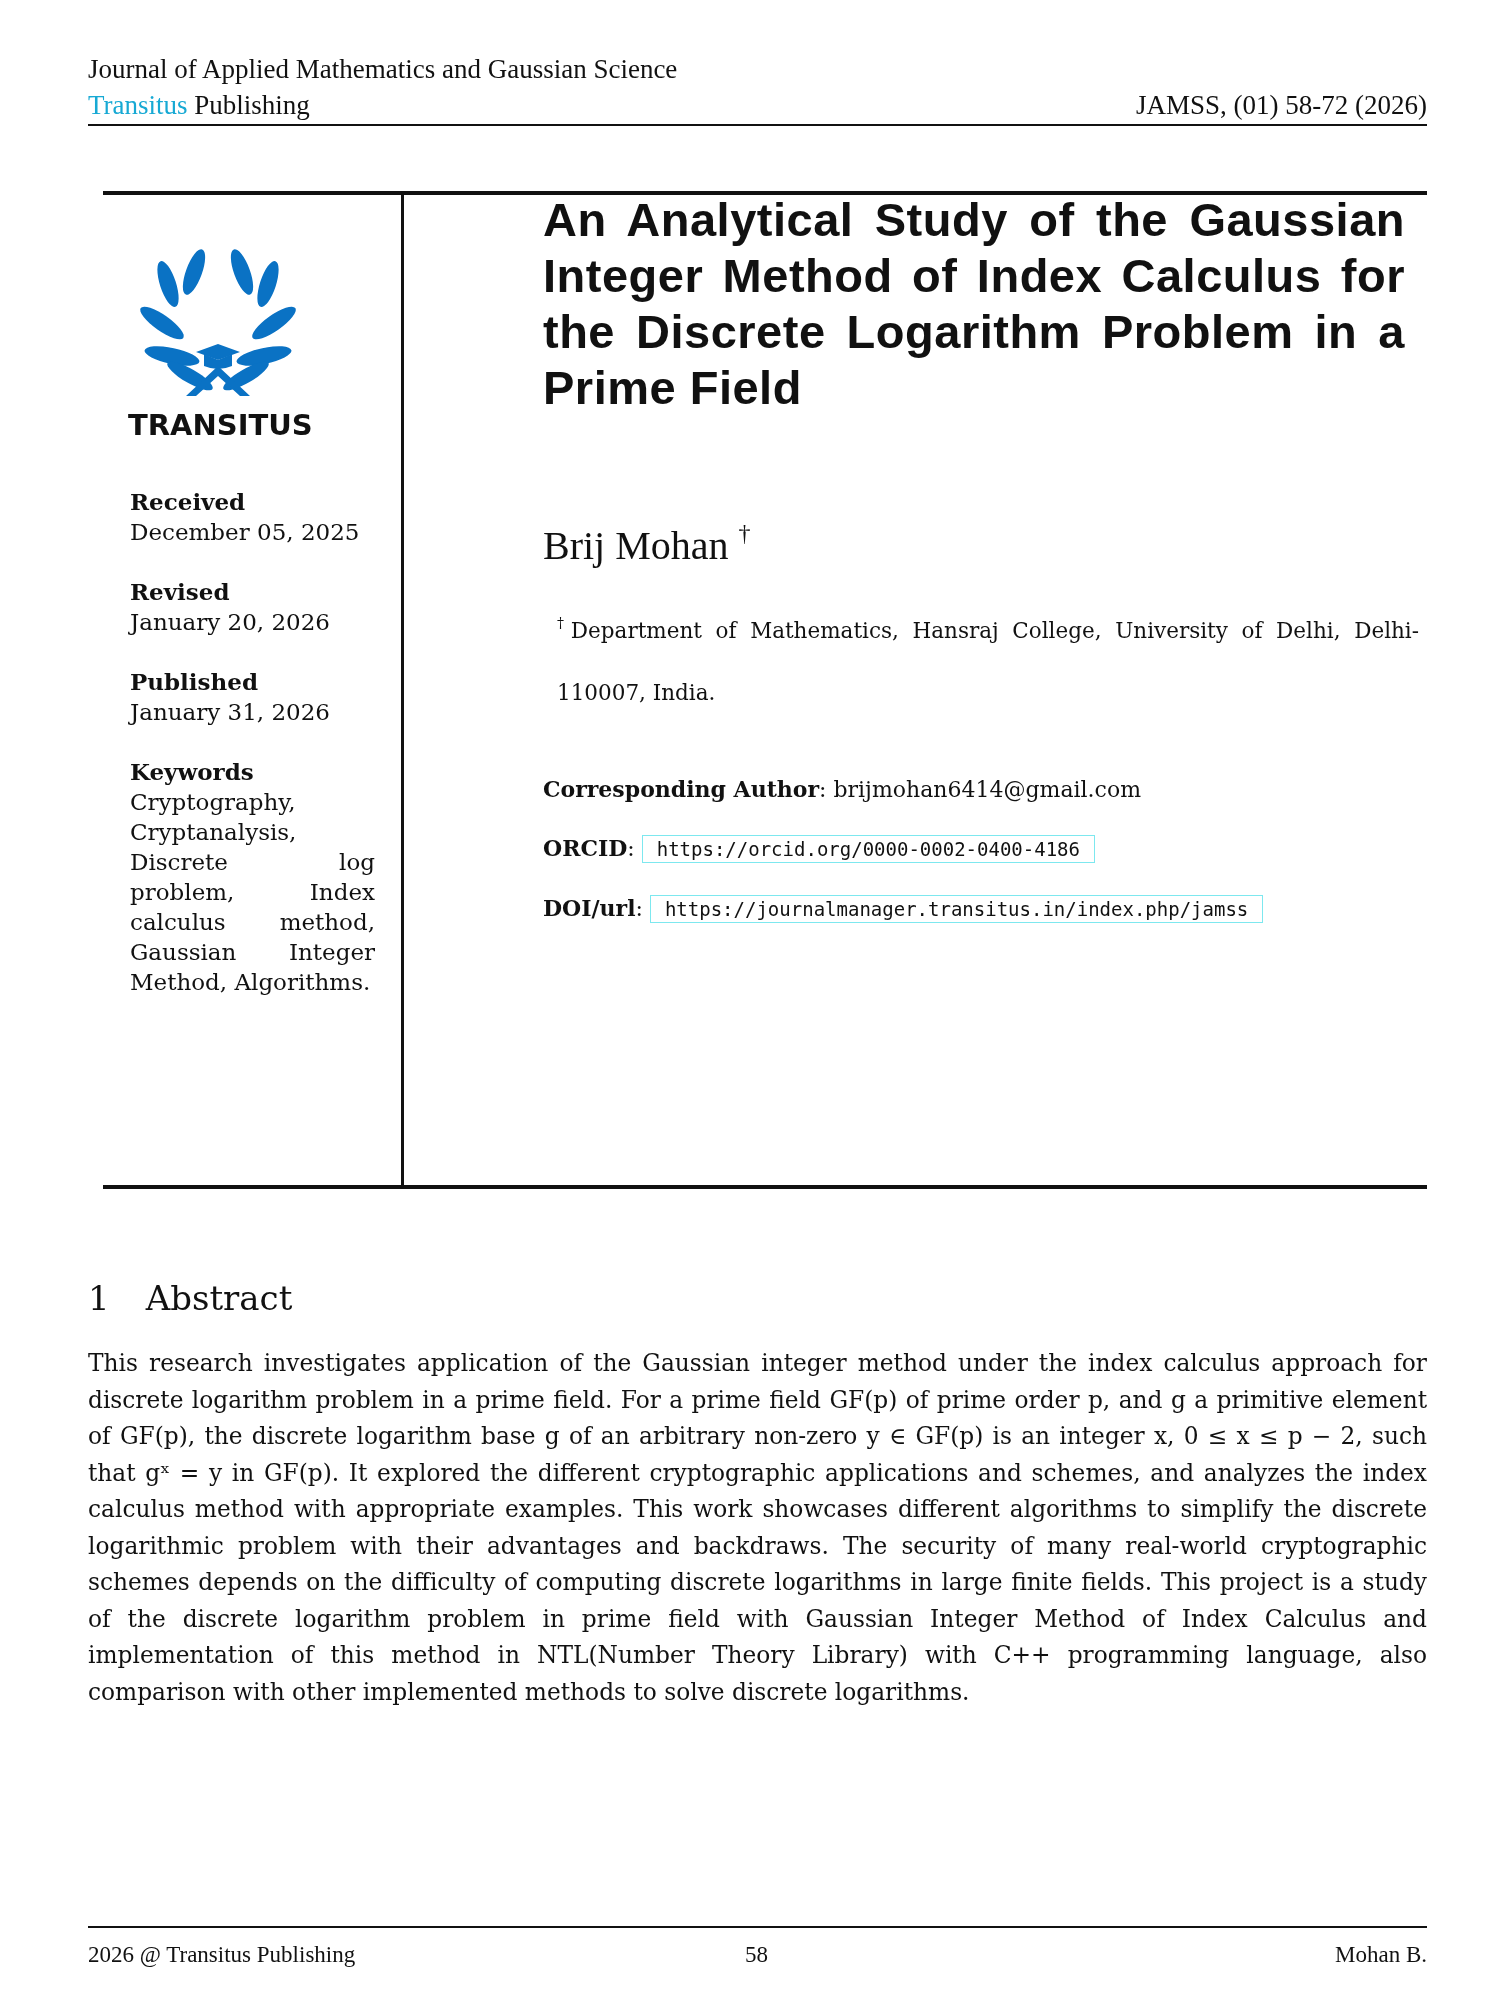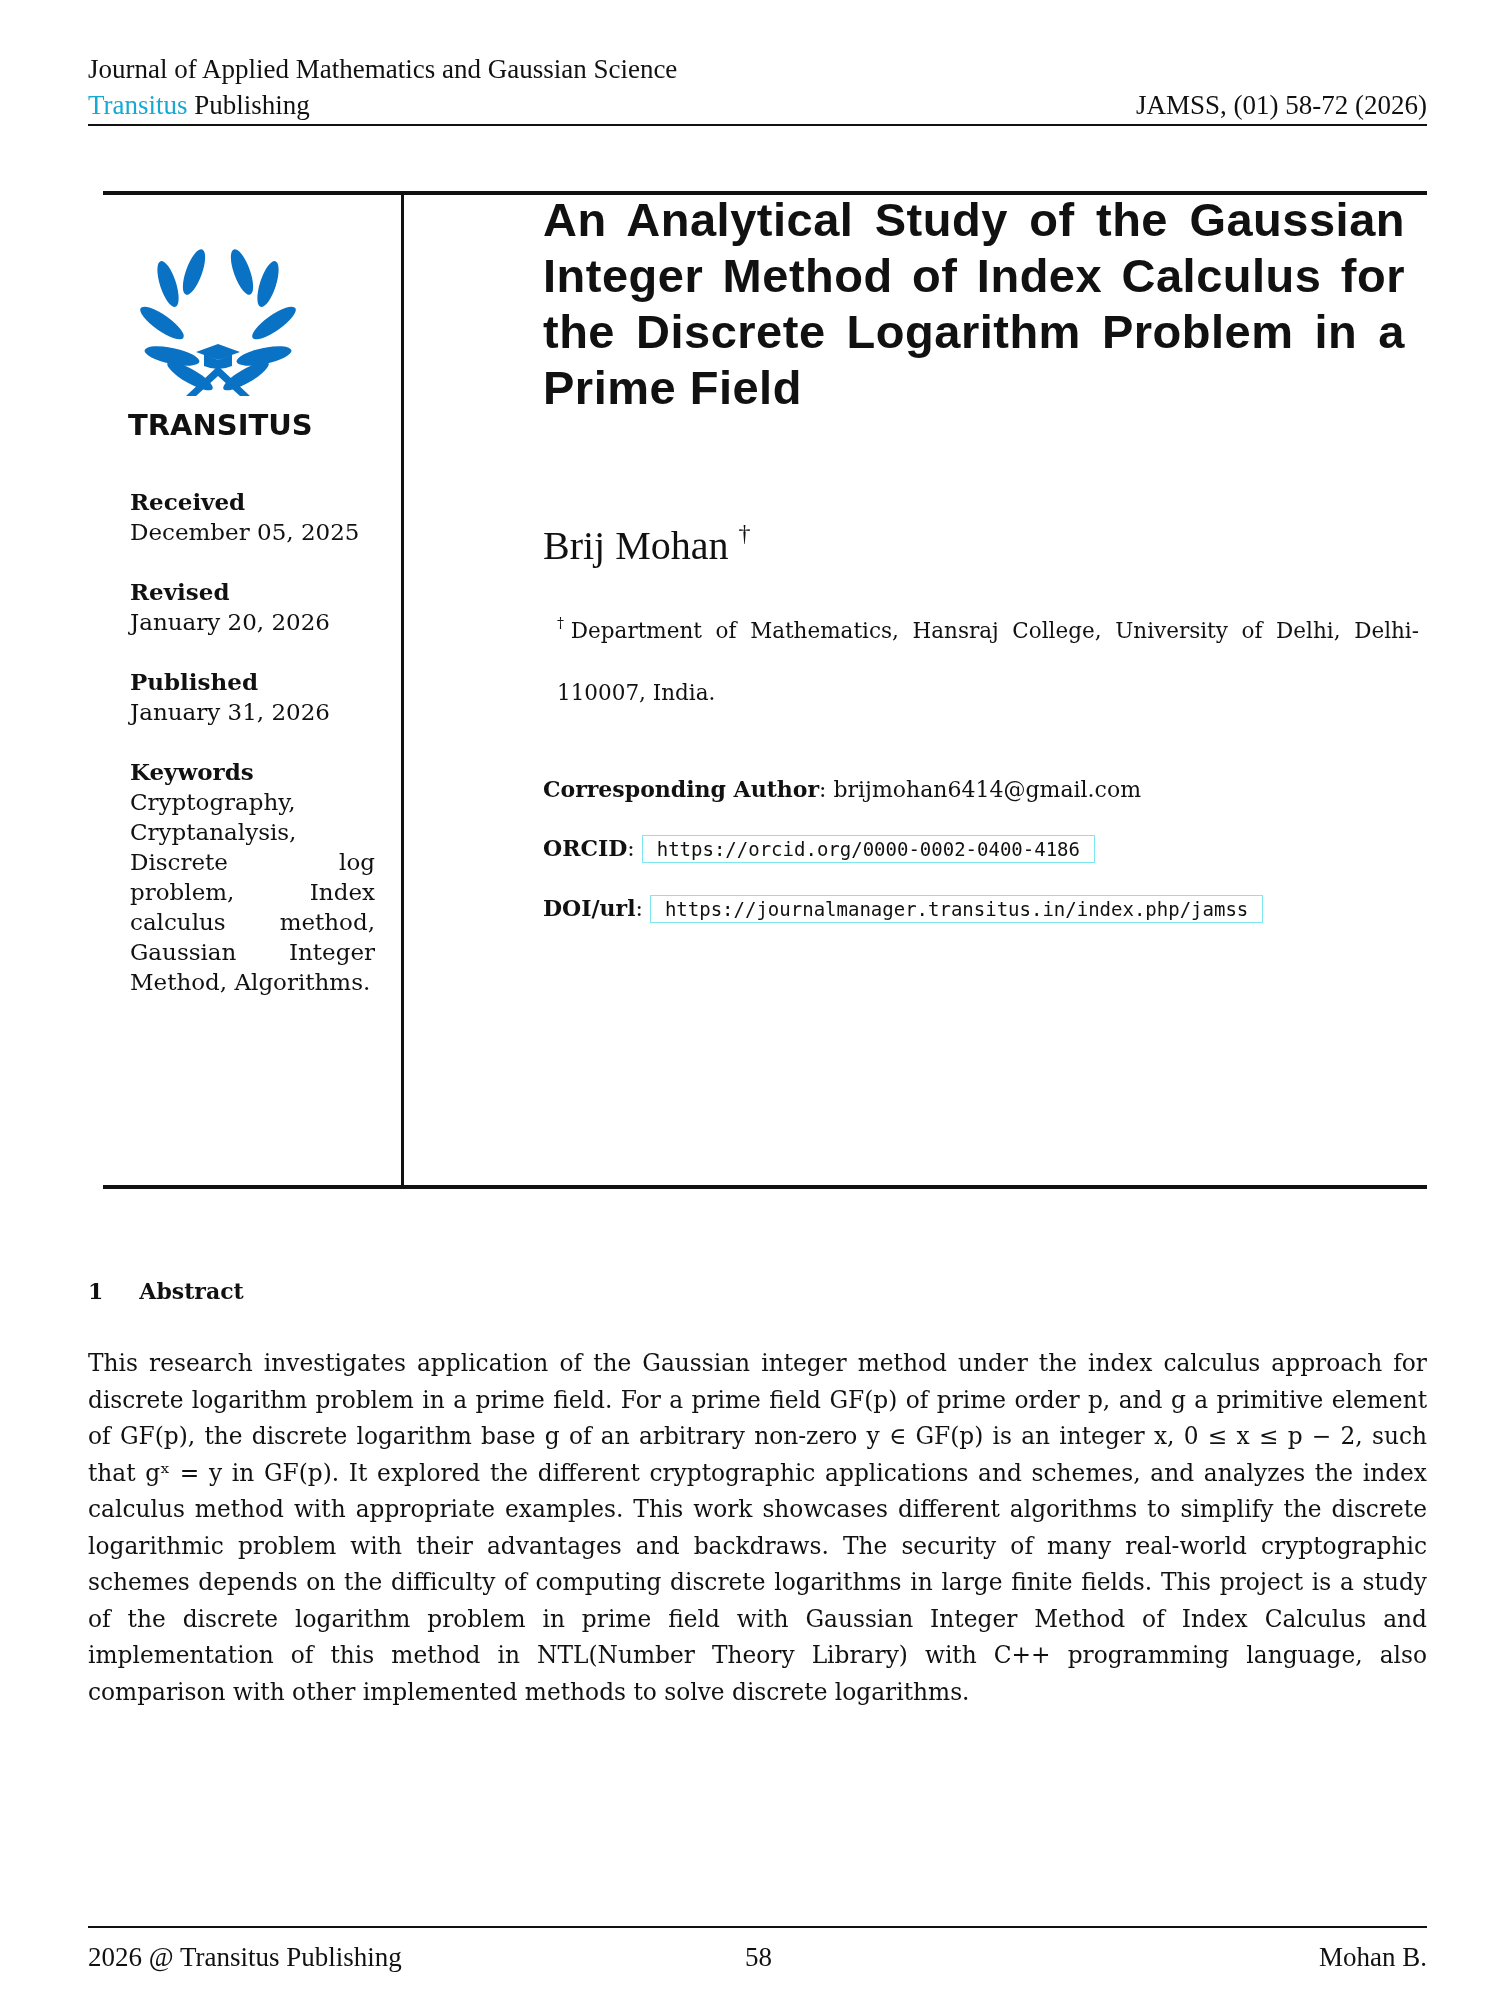--- a/index.html
+++ b/index.html
@@ -13,24 +13,24 @@
   .side .val { display: block; text-align: justify; }
   .side .grp { margin-bottom: 30px; }
   .title { position: absolute; left: 543px; top: 192px; width: 862px; font-family: Liberation Sans, sans-serif; font-weight: bold; font-size: 47px; line-height: 56px; text-align: justify; letter-spacing: 0.5px; }
   .author { position: absolute; left: 543px; top: 520px; font-family: "Liberation Serif", serif; font-size: 40px; }
   .author sup { font-size: 24px; vertical-align: 18px; }
   .affil { position: absolute; left: 557px; top: 592px; width: 862px; font-family: "DejaVu Serif", serif; font-size: 21.5px; line-height: 62px; text-align: justify; }
   .affil sup { font-size: 14px; vertical-align: 10px; }
   .meta { position: absolute; left: 543px; font-family: "DejaVu Serif", serif; font-size: 22px; white-space: nowrap; }
   .meta b { font-weight: bold; }
   .link { font-family: "DejaVu Sans Mono", monospace; font-size: 19px; border: 1.5px solid #7de8ef; padding: 2px 14px; }
-  .sec { position: absolute; left: 88px; top: 1278px; font-family: "DejaVu Serif", serif; font-weight: bold; font-size: 22px; }
+  .sec { position: absolute; left: 88px; top: 1278px; font-family: "DejaVu Serif", serif; font-weight: normal; font-size: 34px; }
   .sec .num { margin-right: 36px; }
   .para { position: absolute; left: 88px; top: 1345px; width: 1339px; font-family: "DejaVu Serif", serif; font-size: 23.3px; line-height: 36.5px; text-align: justify; }
-  .foot { position: absolute; top: 1942px; font-family: "Liberation Serif", serif; font-size: 27px; text-align: center; }
+  .foot { position: absolute; top: 1942px; font-family: "Liberation Serif", serif; font-size: 23px; text-align: center; }
 </style>
 </head>
 <body>
 
 <div class="abs hdr-text" style="left:88px; top:52px;">Journal of Applied Mathematics and Gaussian Science</div>
 <div class="abs hdr-text" style="left:88px; top:88px;">
   <span class="accent">Transitus</span><span> Publishing</span>
 </div>
 <div class="abs hdr-text" style="right:75px; top:88px;">JAMSS, (01) 58-72 (2026)</div>
 <div class="rule" style="left:88px; top:124px; width:1339px; height:2px;"></div>

